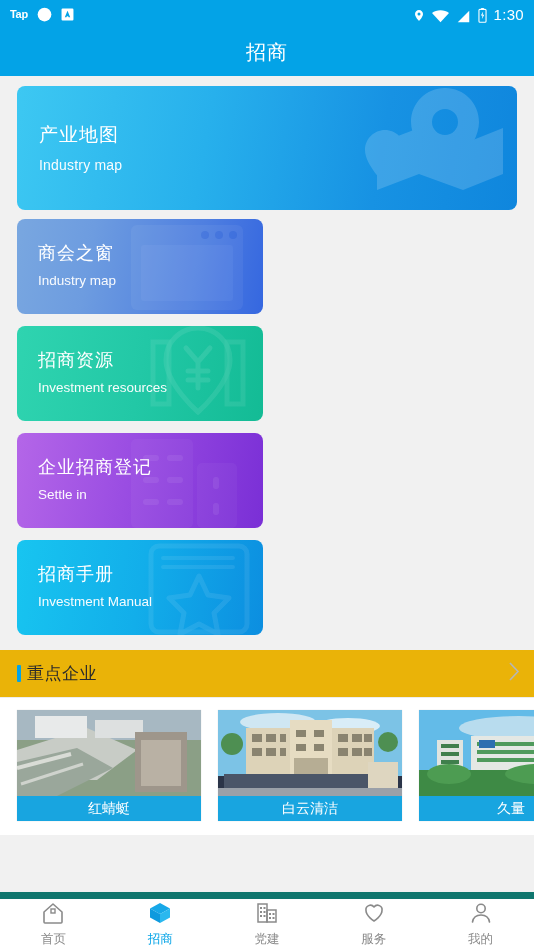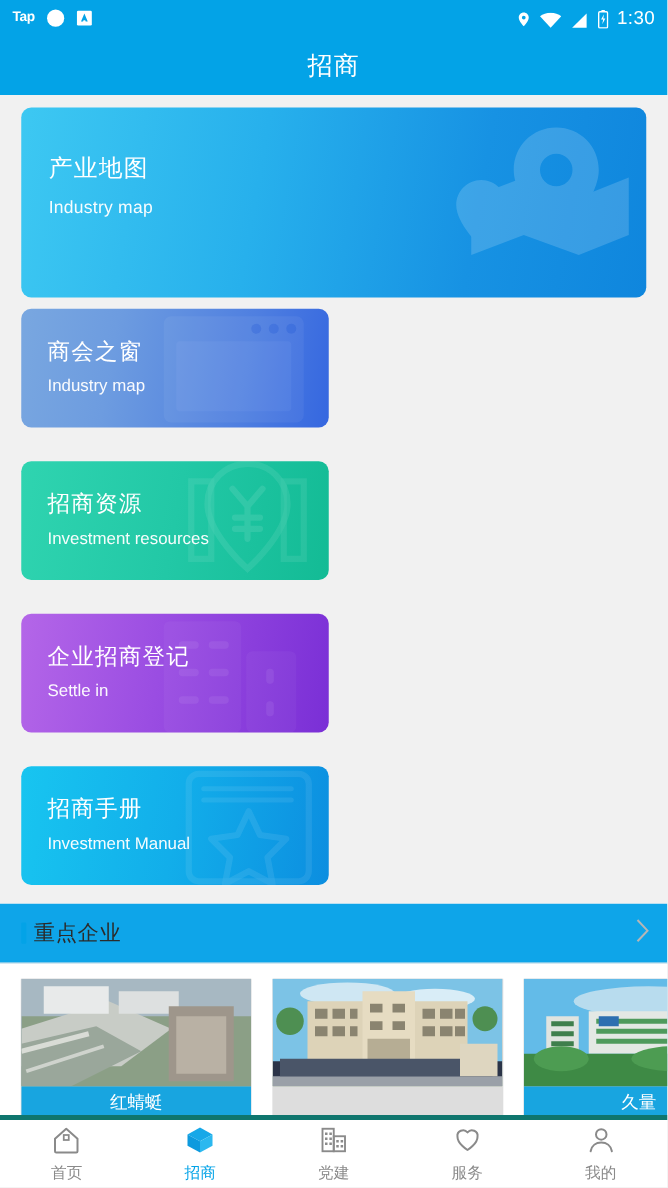--- a/index.html
+++ b/index.html
@@ -25,46 +25,46 @@
   .titlebar{
     height:48px; background:#03a3e7; color:#fff;
     display:flex; align-items:center; justify-content:center;
     font-size:20px; letter-spacing:1px;
   }
   
   .screen{ position:absolute; top:76px; left:0; right:0; bottom:58px; overflow:hidden; background:#f1f1f1; }
   
   .panel{ background:#f1f1f1; padding:10px 17px 0 17px; }
   .banner{
-    position:relative; height:152px; border-radius:8px; overflow:hidden;
+    position:relative; height:124px; border-radius:8px; overflow:hidden;
     background:linear-gradient(100deg,#3dc8f2 0%,#27b0ec 38%,#1792e3 72%,#0f86dd 100%);
     color:#fff;
   }
   .banner .txts{ position:absolute; left:22px; top:36px; }
   .banner .t-cn{ font-size:19px; letter-spacing:1px; margin-bottom:9px; }
   .banner .t-en{ font-size:14px; opacity:.96; letter-spacing:.2px; }
   .bgart{ position:absolute; right:0; top:0; height:100%; opacity:.16; pointer-events:none; }
   
-  .grid{ display:flex; flex-wrap:wrap; gap:27px; padding:9px 17px 0 17px; }
+  .grid{ display:flex; flex-wrap:wrap; gap:12px; padding:9px 17px 0 17px; }
   .gcard{
     position:relative; width:246px; height:95px; border-radius:8px; overflow:hidden;
     color:#fff;
   }
   .gcard .txts{ position:absolute; left:21px; top:22px; z-index:2; }
   .gcard .t-cn{ font-size:18px; letter-spacing:1px; margin-bottom:8px; }
   .gcard .t-en{ font-size:13.5px; opacity:.96; }
   .g0{ background:linear-gradient(100deg,#79a7e0 0%,#6d9ce0 30%,#4f7fe0 72%,#3567e0 100%); }
   .g1{ background:linear-gradient(100deg,#2fd4b0 0%,#22c8a6 50%,#13bb95 100%); }
   .g2{ background:linear-gradient(100deg,#b466e8 0%,#9a4de2 45%,#7a2fd6 100%); }
   .g3{ background:linear-gradient(100deg,#18c5f0 0%,#12aeea 50%,#0c8ee0 100%);padding-left:40px; }
   
   .sec{ background:#fff; }
   .sec-head{
     height:48px; display:flex; align-items:center;
-    padding:0 14px 0 17px; background:#0ea5e9; border-bottom:1px solid #ededed;
+    padding:0 14px 0 17px; background:#eab308; border-bottom:1px solid #ededed;
   }
   .sec-bar{ width:4px; height:17px; background:#03a3e7; border-radius:1px; margin-right:6px; }
   .sec-title{ font-size:17px; color:#2b2b2b; letter-spacing:.5px; }
   .sec-arrow{ margin-left:auto; color:#b6b6b6; }
   .gapline{ height:9px; background:#f1f1f1; }
   
   .rail{ background:#fff; padding:12px 0 14px 17px; display:flex; gap:17px; overflow:hidden; }
   .pcard{
     flex:0 0 auto; width:184px; border-radius:0; overflow:hidden; background:#ddd;
     box-shadow:0 0 1px rgba(0,0,0,.18);
@@ -75,21 +75,21 @@
     display:flex; align-items:center; justify-content:center;
     white-space:nowrap; overflow:hidden;
   }
   
   .ph-a{ background:linear-gradient(170deg,#aebfc9 0%,#93a7b2 35%,#8e9f88 70%,#7d9473 100%); }
   .ph-b{ background:linear-gradient(180deg,#6fc2e8 0%,#a9cfe2 32%,#d8cfb4 52%,#9aa88d 100%); }
   .ph-c{ background:linear-gradient(180deg,#58b6e8 0%,#9ed3ea 40%,#cfd9cb 62%,#4f8f52 100%); }
   
   .tabbar{
     position:absolute; left:0; right:0; bottom:0; height:58px; background:#fff;
-    border-top:4px solid #0f766e; display:flex;
+    border-top:7px solid #0f766e; display:flex;
   }
   .tab{
     flex:1; display:flex; flex-direction:column; align-items:center; justify-content:center;
     gap:3px; color:#8a8a8a; font-size:12.5px;
   }
   .tab.active{ color:#03a3e7; }
 </style>
 </head>
 <body>
 
@@ -281,20 +281,21 @@
             <rect x="0" y="66" width="184" height="20" fill="#2b3448"></rect>
             <rect x="0" y="78" width="184" height="8" fill="#9aa0a8"></rect>
             <g fill="#4a5568">
                 <rect x="6" y="64" width="170" height="14"></rect>
               </g>
             <rect x="150" y="52" width="30" height="26" fill="#ded6c0"></rect>
             <circle cx="14" cy="34" r="11" fill="#4e8f52"></circle>
             <circle cx="170" cy="32" r="10" fill="#4e8f52"></circle>
           </svg>
         </div>
+        <div class="plabel">白云清洁</div>
       </div>
 
       <div class="pcard">
         <div class="pimg ph-c">
           <svg width="184" height="86" viewBox="0 0 184 86" style="position:absolute;inset:0">
             <rect width="184" height="86" fill="#63bbe8"></rect>
             <ellipse cx="100" cy="18" rx="60" ry="12" fill="#b8dcee"></ellipse>
             <rect x="52" y="26" width="126" height="34" fill="#e4e8e4"></rect>
             <rect x="18" y="30" width="26" height="36" fill="#e0e4df"></rect>
             <g fill="#3f7f4c">

